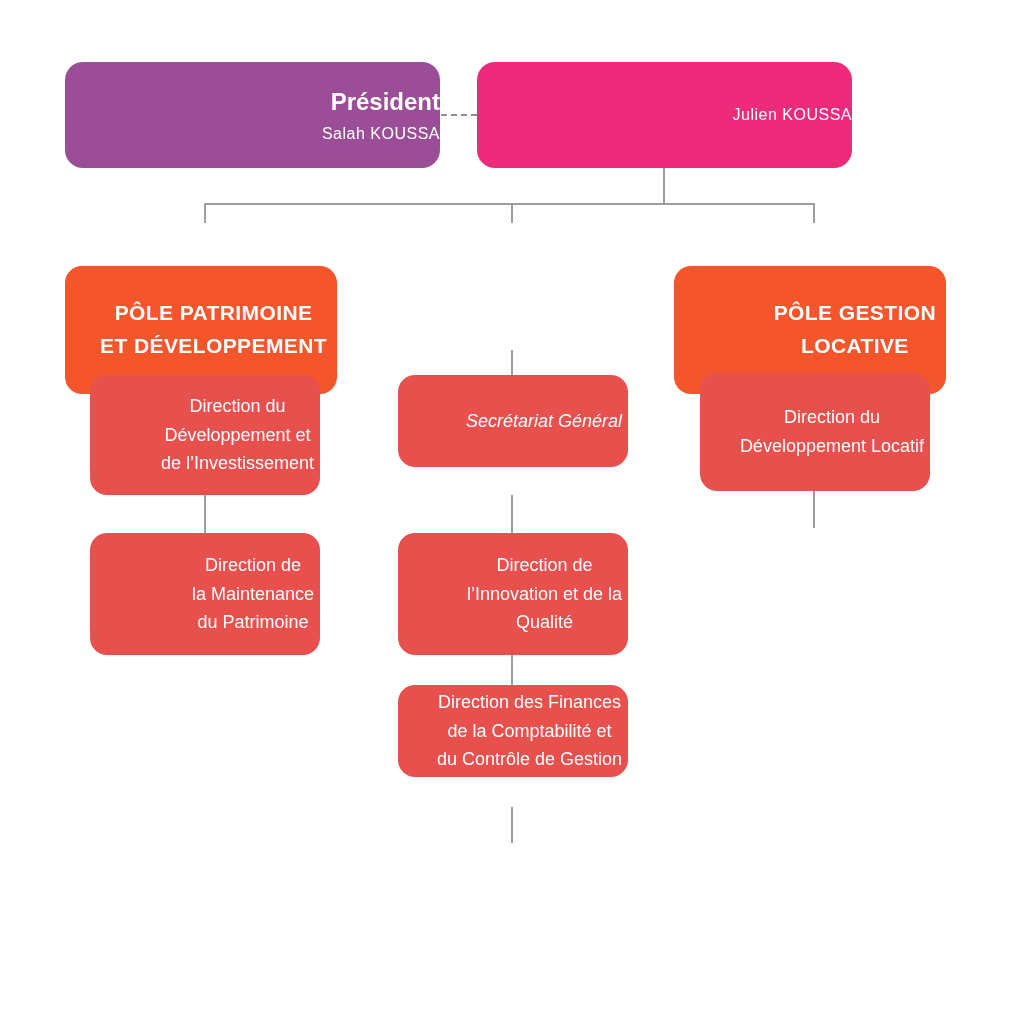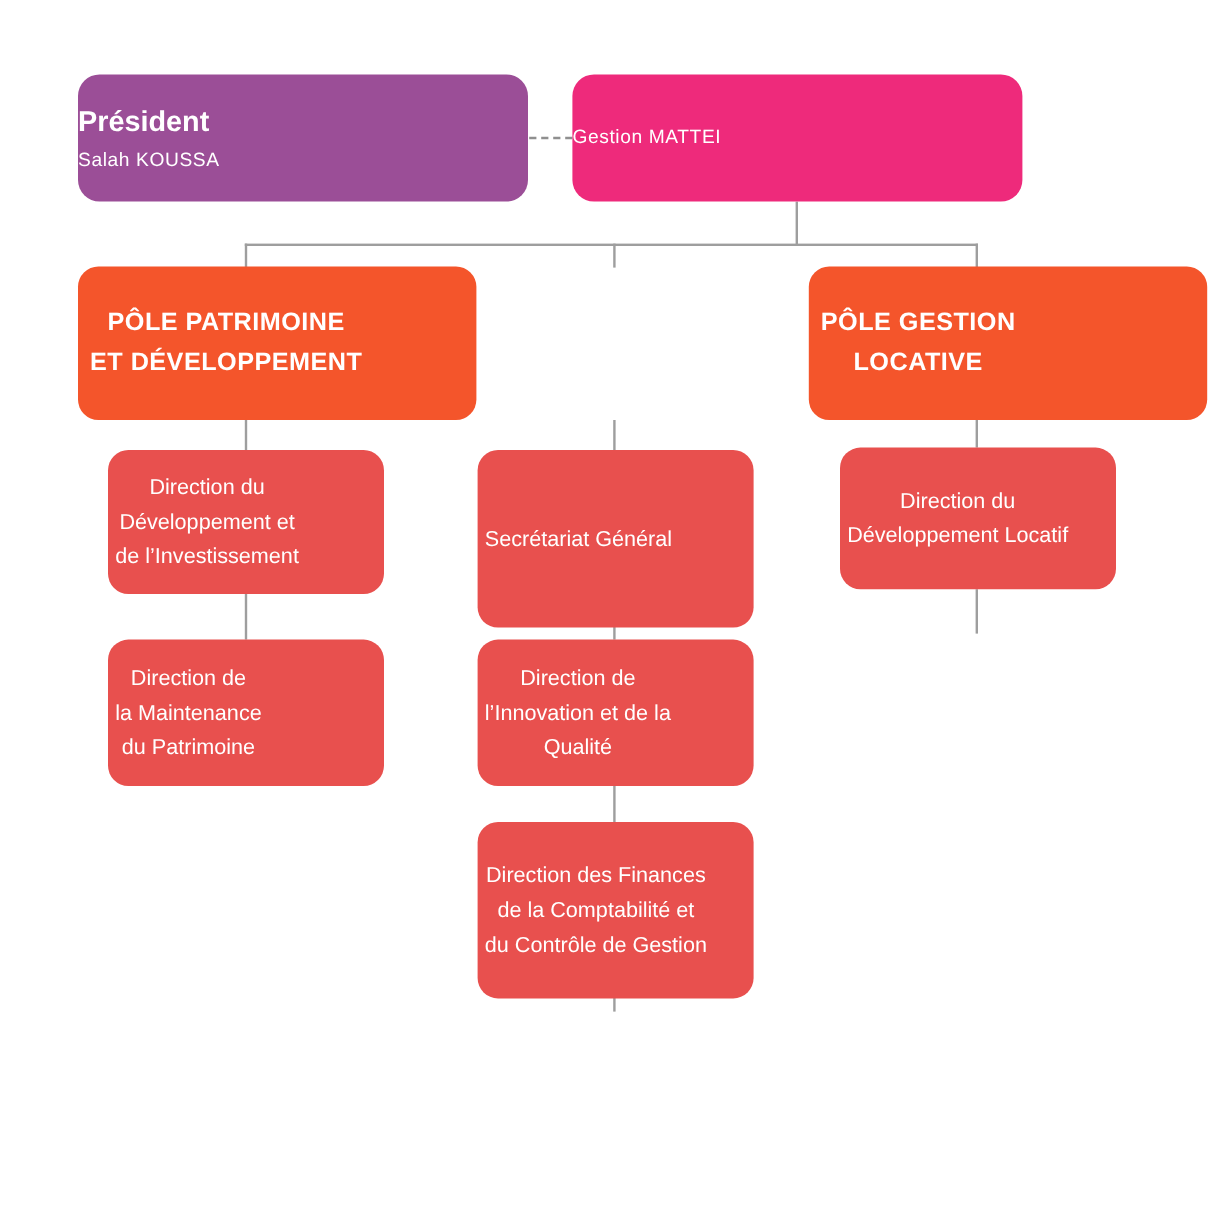--- a/index.html
+++ b/index.html
@@ -13,40 +13,41 @@
     background: #ffffff;
     overflow: hidden;
   }
 
   .node {
     position: absolute;
     border-radius: 17px;
     color: #ffffff;
     display: flex;
     flex-direction: column;
-    align-items: flex-start;
+    align-items: flex-end;
     justify-content: center;
     text-align: center;
   }
 
   .top-node { width: 375px; height: 106px; gap: 9px; border-radius: 18px; }
   .president-box { background: #9B4E97; }
   .director-box  { background: #EE2A7B; }
   .top-title { font-weight: bold; font-size: 24px; }
   .top-name  { font-size: 16px; font-weight: 400; letter-spacing: 0.5px; }
 
   .pole {
-    width: 332px; height: 128px;
+    width: 272px; height: 128px;
     background: #F4552B;
     font-weight: bold;
     font-size: 21px;
     line-height: 1.55;
     white-space: pre-line;
     letter-spacing: 0.4px;
     padding: 0 10px;
+    margin-top: 44px;
   }
 
   .dir {
     width: 230px;
     background: #E8504E;
     font-size: 18px;
     line-height: 1.6;
     white-space: pre-line;
     padding: 0 6px;
   }
@@ -82,39 +83,39 @@
 
   <div class="vline" style="left:813px; top:350px; height:23px;"></div>
   <div class="vline" style="left:813px; top:491px; height:37px;"></div>
 
   <div class="node top-node president-box" style="left:65px; top:62px;">
     <div class="top-title">Président</div>
     <div class="top-name">Salah KOUSSA</div>
   </div>
 
   <div class="node top-node director-box" style="left:477px; top:62px;">
-    <div class="top-name">Gestion MATTEI</div>
+    <div class="top-name">Julien KOUSSA</div>
   </div>
 
   <div class="node pole" style="left:65px; top:222px;">PÔLE PATRIMOINE
 ET DÉVELOPPEMENT</div>
   <div class="node pole" style="left:674px; top:222px;">PÔLE GESTION
 LOCATIVE</div>
 
   <div class="node dir" style="left:90px; top:375px; height:120px;">Direction du
 Développement et
 de l’Investissement</div>
   <div class="node dir" style="left:90px; top:533px; height:122px;">Direction de
 la Maintenance
 du Patrimoine</div>
 
-  <div class="node dir" style="left:398px; top:375px; height:148px;">Secrétariat Général</div>
+  <div class="node dir" style="left:398px; top:375px; height:92px;font-style:italic;">Secrétariat Général</div>
   <div class="node dir" style="left:398px; top:533px; height:122px;">Direction de
 l’Innovation et de la
 Qualité</div>
-  <div class="node dir" style="left:398px; top:685px; height:147px;">Direction des Finances
+  <div class="node dir" style="left:398px; top:685px; height:92px;">Direction des Finances
 de la Comptabilité et
 du Contrôle de Gestion</div>
 
   <div class="node dir" style="left:700px; top:373px; height:118px;">Direction du
 Développement Locatif</div>
 
 </div>
 
 </body></html>

